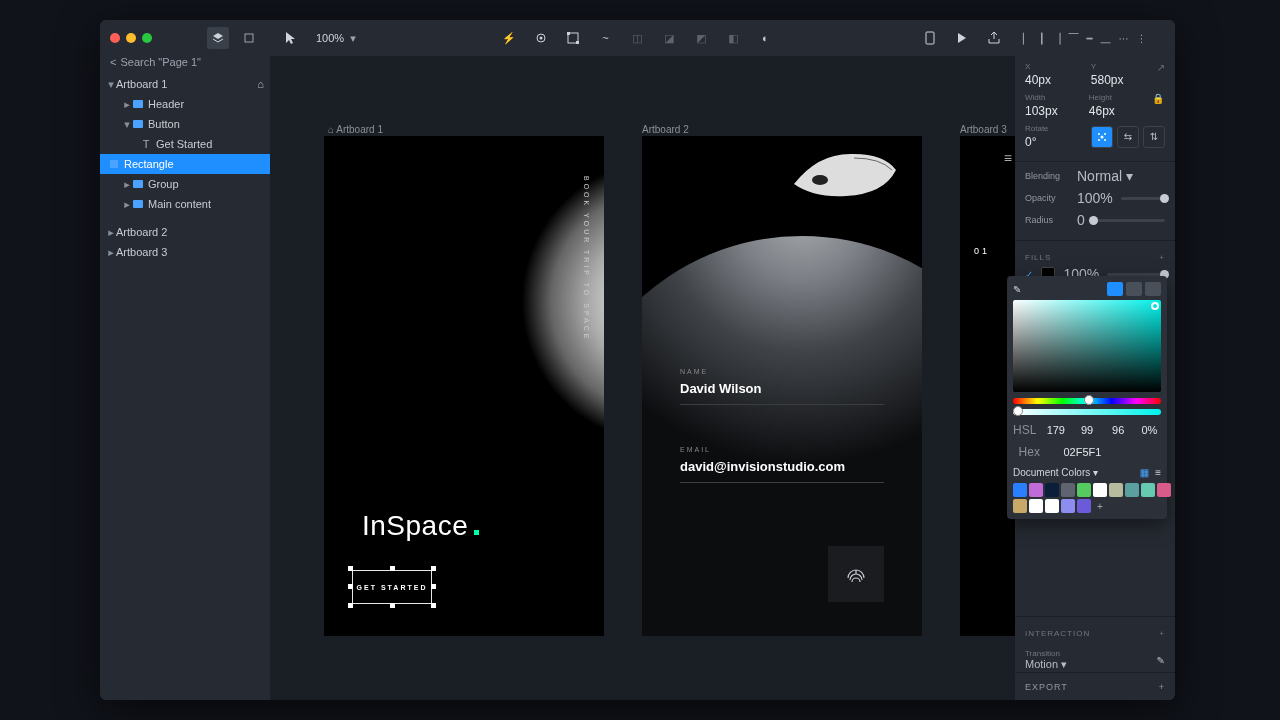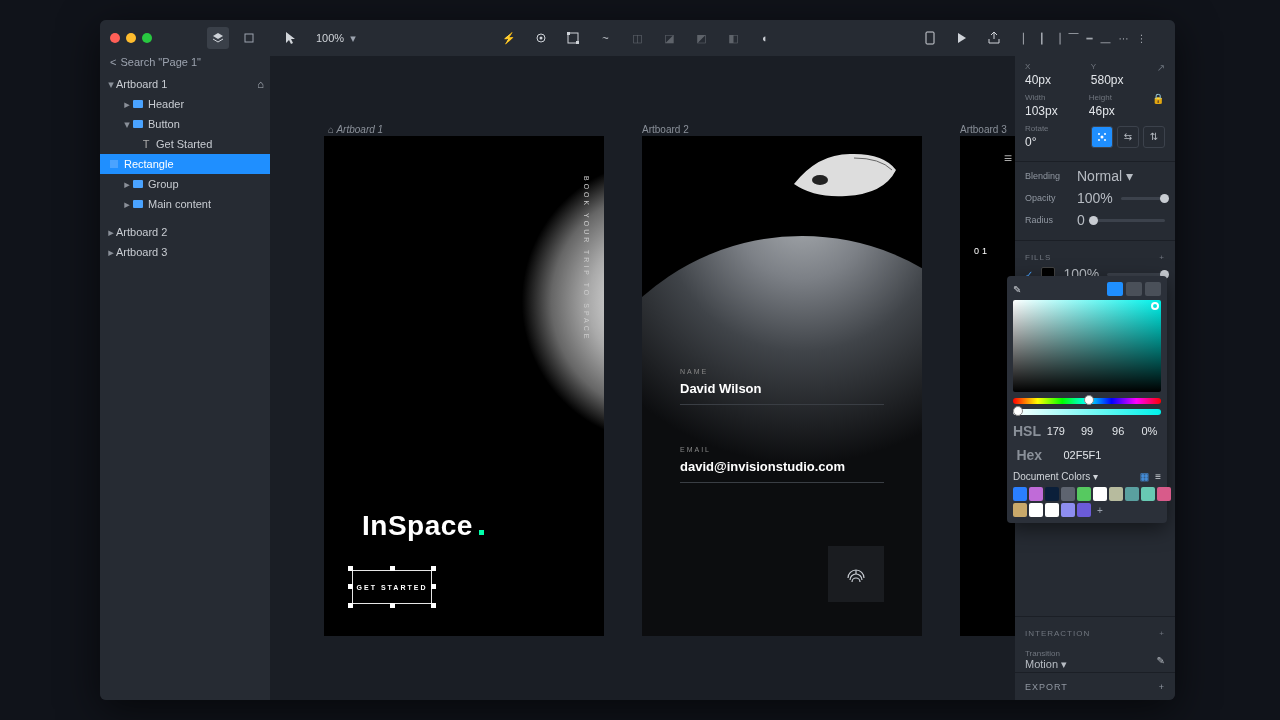--- a/index.html
+++ b/index.html
@@ -29,21 +29,21 @@
   .zoom { color:#d0d4d9; font-size:11px; margin-left:4px;}
   .toolbar .grp { display:flex; gap:10px; }
   .toolbar .sp { flex:1; }
   .disabled{opacity:.35;}
   
   .canvas { flex:1; position:relative; overflow:hidden; background:#1a1e25;}
   .ablabel { position:absolute; color:#8a9099; font-size:10px;}
   .artboard { position:absolute; background:#000; overflow:hidden;}
   .moon { position:absolute; width:390px;height:390px; border-radius:50%; background: radial-gradient(circle at 78% 45%, #eee 0%, #ddd 10%, #aaa 20%, #666 30%, #000 38%); right:-145px; top:-10px;}
   .vtext { position:absolute; right:14px; top:40px; writing-mode:vertical-rl; font-size:7px; letter-spacing:3px; color:#ccc;}
-  .brand { position:absolute; left:38px; bottom:94px; color:#fff; font-weight:700; font-size:28px; letter-spacing:.5px; display:flex; align-items:baseline;}
+  .brand { position:absolute; left:38px; bottom:94px; color:#fff; font-weight:400; font-size:28px; letter-spacing:.5px; display:flex; align-items:baseline;}
   .accentdot{width:5px;height:5px;background:#0fa;margin-left:6px;}
   .btn { position:absolute; left:28px; bottom:32px; width:80px; height:34px; border:1px solid rgba(255,255,255,.9); display:flex;align-items:center;justify-content:center; color:#fff; font-size:7px; letter-spacing:2px; font-weight:600;}
   .sel-handles{position:absolute; pointer-events:none;}
   .sel-handles .h{position:absolute;width:5px;height:5px;background:#fff;}
   
   .a2 .planet{position:absolute; left:-80px; top:100px; width:480px;height:480px;border-radius:50%; background: radial-gradient(circle at 50% -5%, #a8acb0 0%, #7c8086 12%, #404449 25%, #0c0d0f 45%);}
   .a2 .ship{position:absolute; right:20px; top:8px; width:118px;height:60px;}
   .a2 h1{position:absolute;left:38px;top:140px;color:#fff;font-size:28px;line-height:1.15;font-weight:700;}
   .a2 .field{position:absolute;left:38px;right:38px;}
   .a2 .lbl{font-size:7px;letter-spacing:2px;color:#888;margin-bottom:6px;}
@@ -72,21 +72,21 @@
   .export{margin-top:auto;height:28px;border-top:1px solid #1b1f26;display:flex;align-items:center;justify-content:space-between;padding:0 10px;font-size:9px;letter-spacing:1px;color:#9097a1;}
   
   .popover{position:absolute;right:8px;top:256px;width:160px;background:#2b3039;border-radius:4px;box-shadow:0 6px 20px rgba(0,0,0,.5);padding:6px;z-index:50;font-size:10px;}
   .pv-top{display:flex;align-items:center;gap:6px;margin-bottom:4px;}
   .satval{width:100%;height:92px;border-radius:2px;position:relative;background:linear-gradient(to top, #000, transparent),linear-gradient(to right,#fff,#00f2ea);}
   .satval .pick{position:absolute;right:2px;top:2px;width:8px;height:8px;border-radius:50%;border:2px solid #fff;}
   .hue{height:6px;margin-top:6px;border-radius:3px;background:linear-gradient(to right,#f00,#ff0,#0f0,#0ff,#00f,#f0f,#f00);position:relative;}
   .hue .k,.alpha .k{position:absolute;top:-3px;width:10px;height:10px;border-radius:50%;background:#fff;border:1px solid #888;}
   .alpha{height:6px;margin-top:5px;border-radius:3px;background:linear-gradient(to right,#fff,#00f2ea);position:relative;}
   .vals{display:flex;gap:8px;margin-top:8px;align-items:center;}
-  .vals .m{width:22px;color:#8a9099;font-size:14px;font-weight:bold;}
+  .vals .m{width:22px;color:#8a9099;font-size:12px;}
   .vals span{flex:1;text-align:center;color:#e3e6ea;font-size:11px;}
   .doccolors{display:flex;align-items:center;justify-content:space-between;margin-top:8px;font-size:10px;}
   .swatches{display:grid;grid-template-columns:repeat(10,14px);gap:2px;margin-top:5px;}
   .swatches .s{width:14px;height:14px;border-radius:2px;}
   .tabs3{display:flex;gap:3px;}
   .tabs3 .t{width:16px;height:14px;border-radius:2px;background:#4a5059;}
   .tabs3 .t.on{background:#1f8fff;}
   
   .int-row{display:flex;align-items:center;justify-content:space-between;padding:0 10px;height:24px;}
   svg{display:block;}
@@ -220,21 +220,21 @@
           </div>
         <div class="tool">
             <svg width="12" height="12">
               <path d="M6 1 L6 7 M3 3 L6 0 L9 3 M1 7 v4 h10 v-4" fill="none" stroke="#cfd3d9"></path>
             </svg>
           </div>
       </div>
     </div>
 
     <div class="canvas">
-      <span class="ablabel" style="left:58px;top:68px;font-style:italic;">⌂ <span>Artboard 1</span></span>
+      <span class="ablabel" style="left:58px;top:68px;">⌂ <span>Artboard 1</span></span>
       <span class="ablabel" style="left:372px;top:68px;">Artboard 2</span>
       <span class="ablabel" style="left:690px;top:68px;">Artboard 3</span>
 
       <div class="artboard" style="left:54px;top:80px;width:280px;height:500px;">
         <div class="moon"></div>
         <div class="vtext">BOOK YOUR TRIP TO SPACE</div>
         <div class="brand">
             <span>InSpace</span>
             <span class="accentdot"></span>
           </div>

